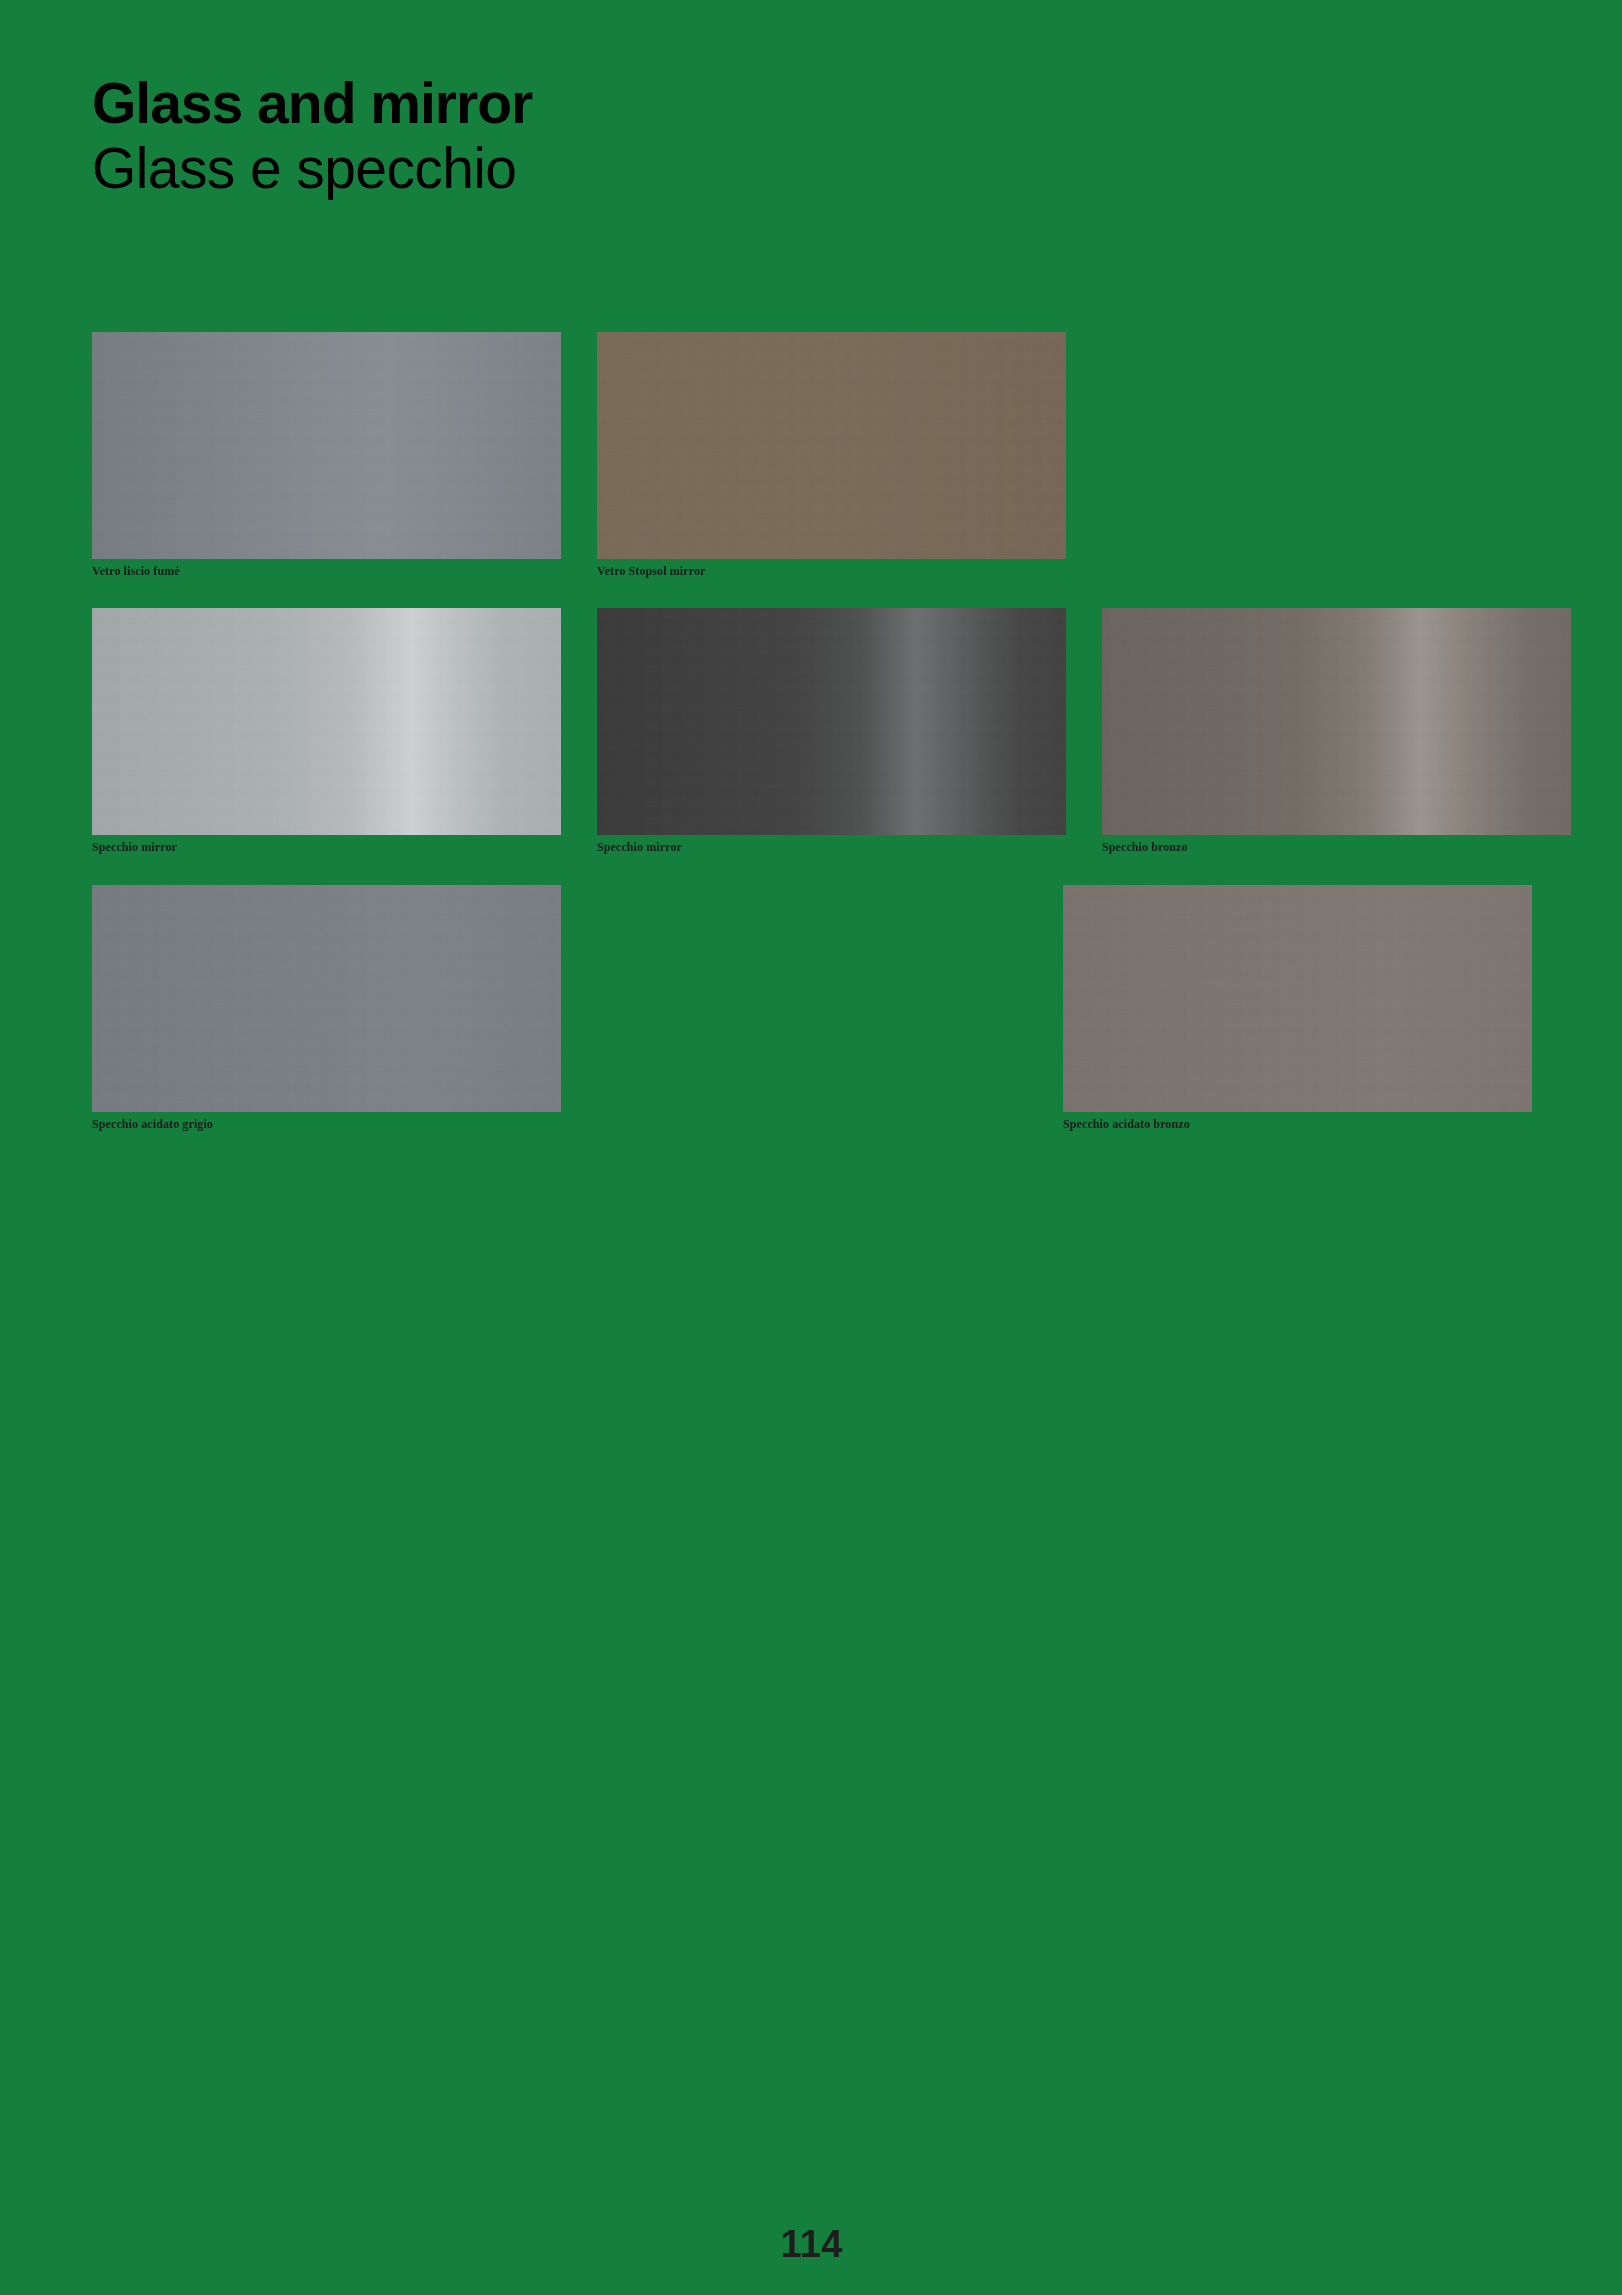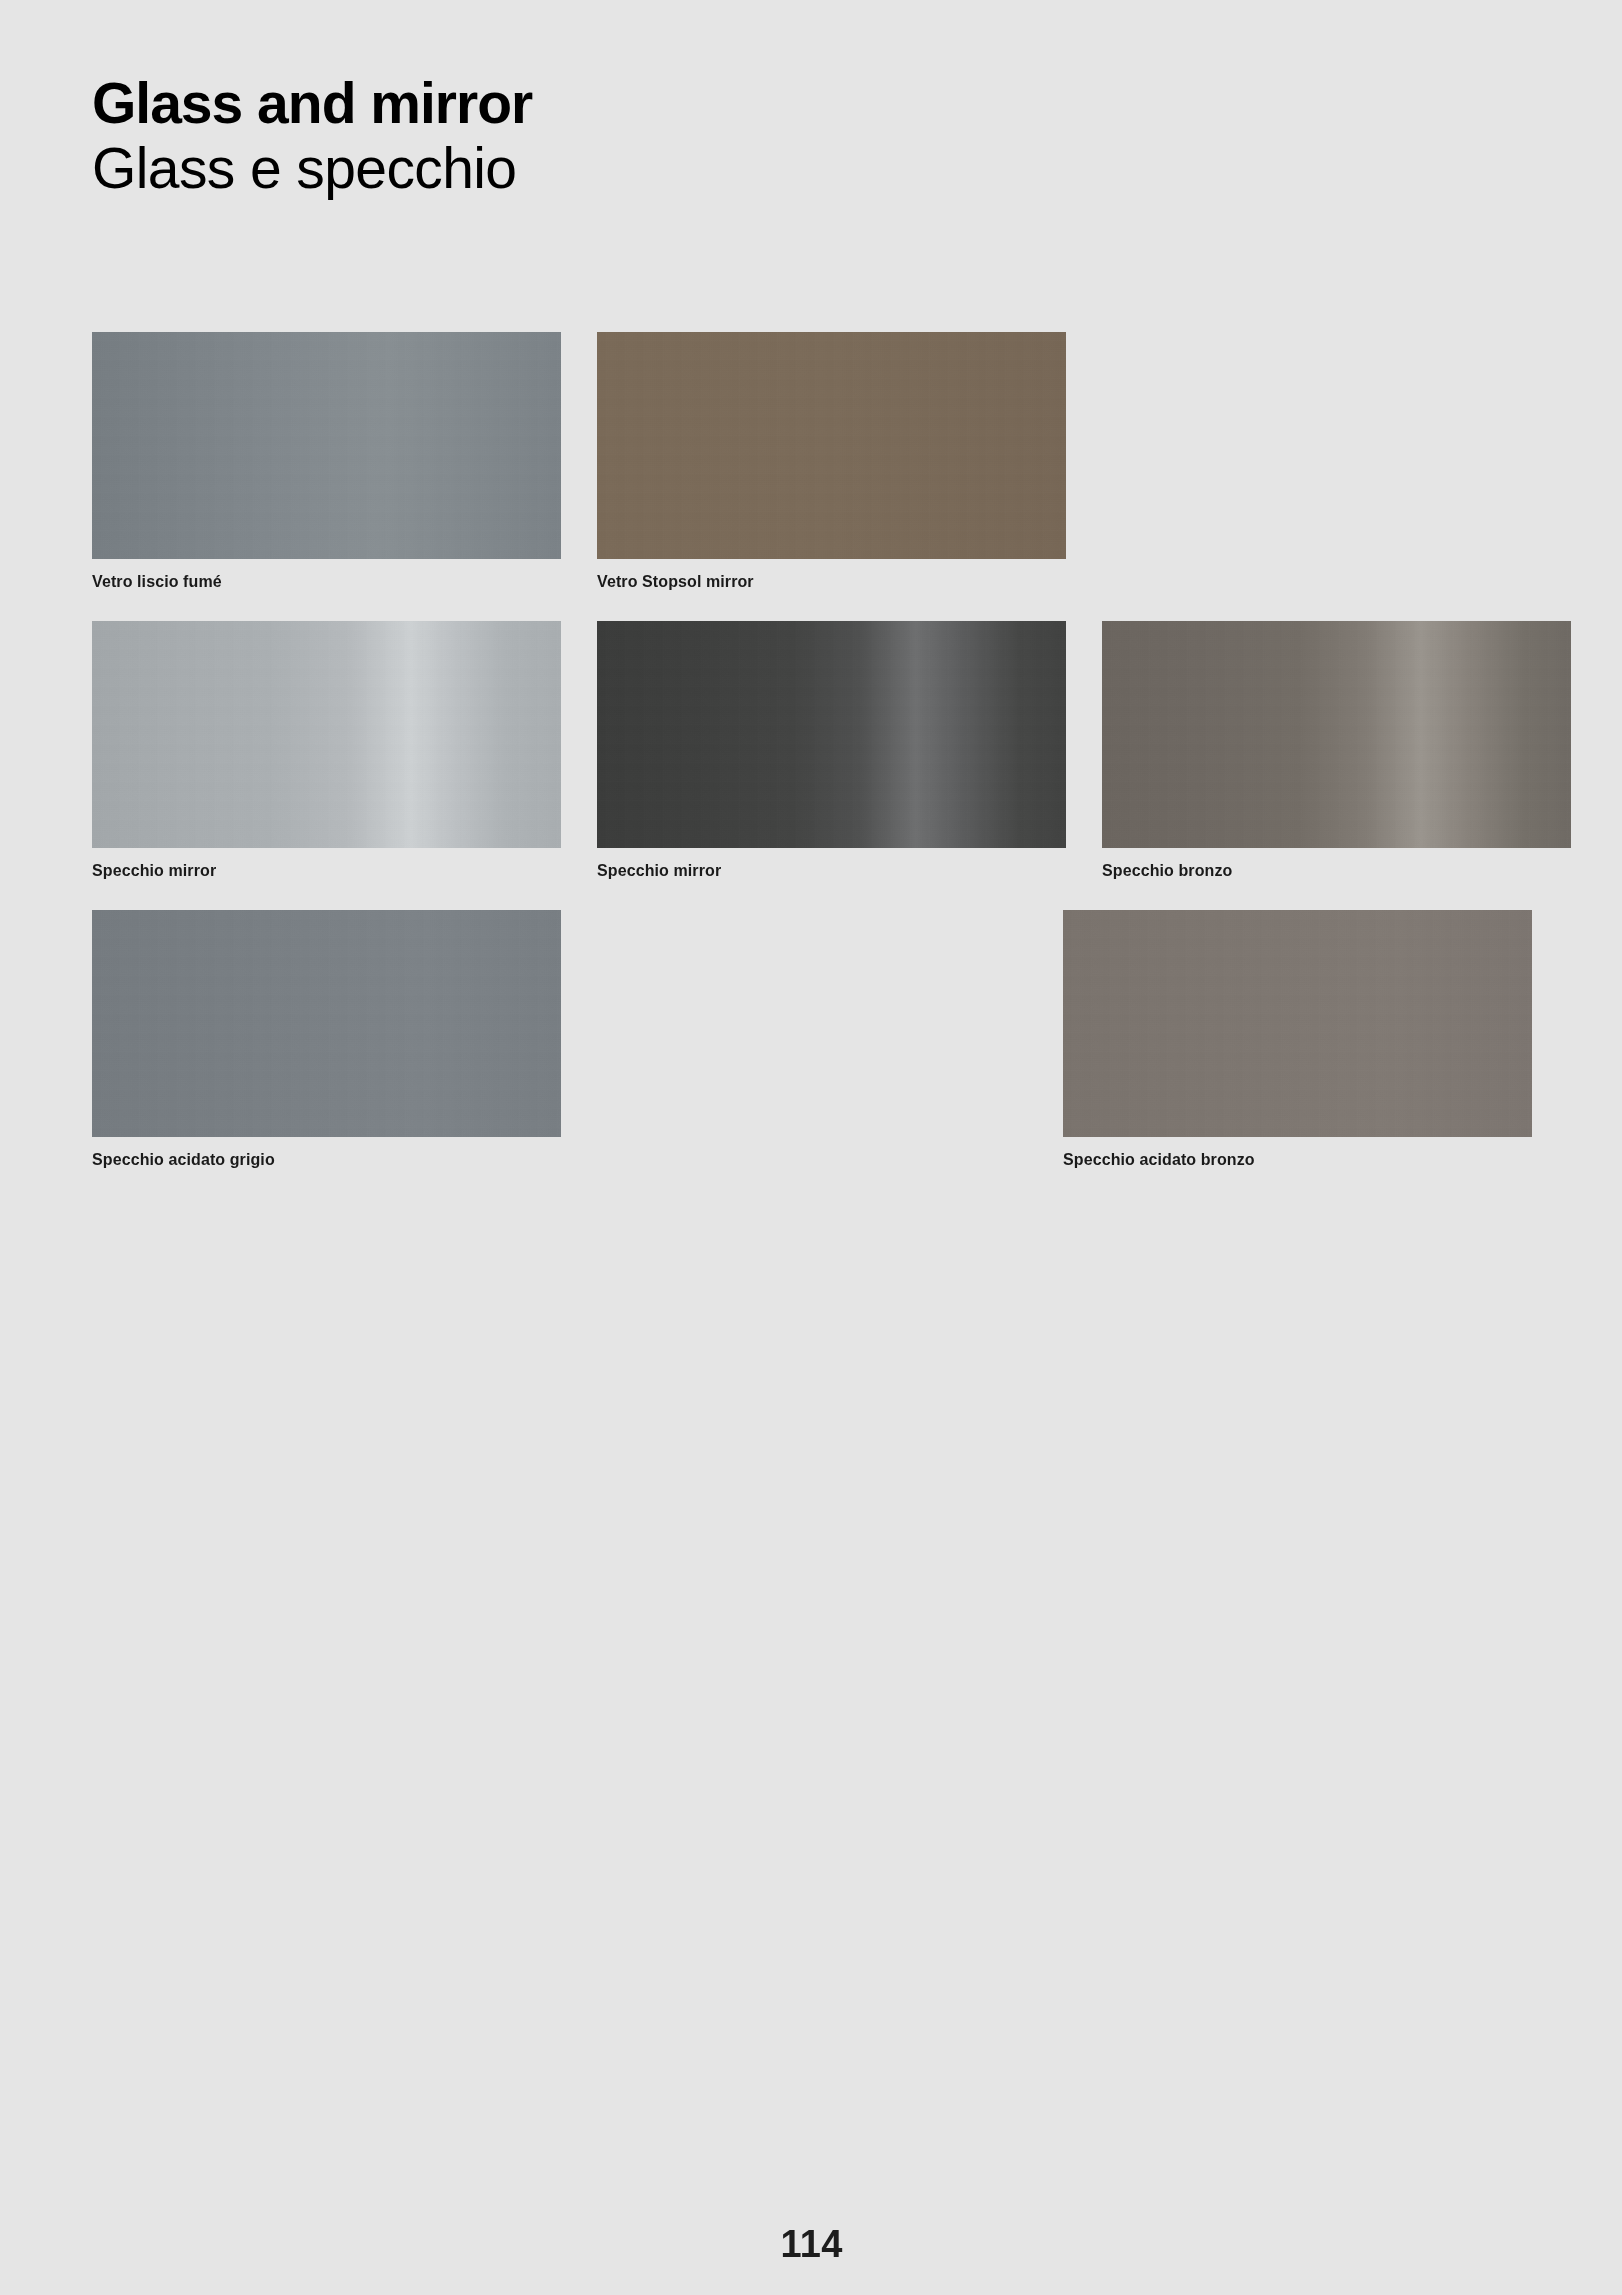--- a/index.html
+++ b/index.html
@@ -91,27 +91,28 @@
         rgba(0,0,0,0.03) 1.9px),
       repeating-linear-gradient(
         90deg,
         rgba(255,255,255,0.05) 0px,
         rgba(0,0,0,0.04) 0.6px,
         rgba(255,255,255,0.03) 1.3px,
         rgba(0,0,0,0.05) 1.9px);
   }
 
   .caption {
-    margin-top: 13px;
-    font-size: 16px;
+    margin-top: 5px;
+    font-size: 12px;
     font-weight: 700;
     letter-spacing: 0.1px;
     color: #1a1a1a;
     line-height: 1.2;
     white-space: nowrap;
+    font-family: Liberation Serif, serif;
   }
 
   
   .footer {
     position: absolute;
     left: 0;
     right: 0;
     top: 2195px;
     text-align: center;
   }
@@ -120,21 +121,21 @@
     font-size: 38px;
     font-weight: 700;
     letter-spacing: 0.3px;
     color: #1d1d1d;
     margin-top: 28px;
   }
 </style>
 </head>
 <body>
 
-<div class="page" style="background: #e5e5e5;">
+<div class="page" style="background: #15803d;">
 
   <div class="header">
     <h1 class="title-en" style="color: rgb(0, 0, 0);">Glass and mirror</h1>
     <h2 class="title-it" style="color: rgb(0, 0, 0);">Glass e specchio</h2>
   </div>
 
   <div class="grid">
       <div class="grid-row">
         <div class="cell">
           <div class="swatch" style="background: linear-gradient(92deg, rgb(118, 125, 130) 0%, rgb(129, 136, 141) 38%, rgb(136, 143, 147) 62%, rgb(123, 130, 135) 100%);"></div>

